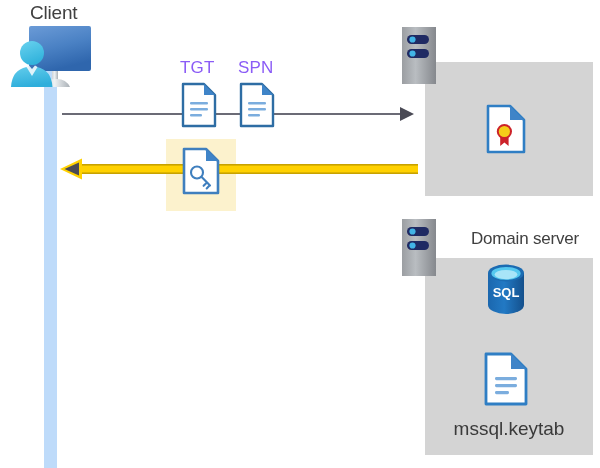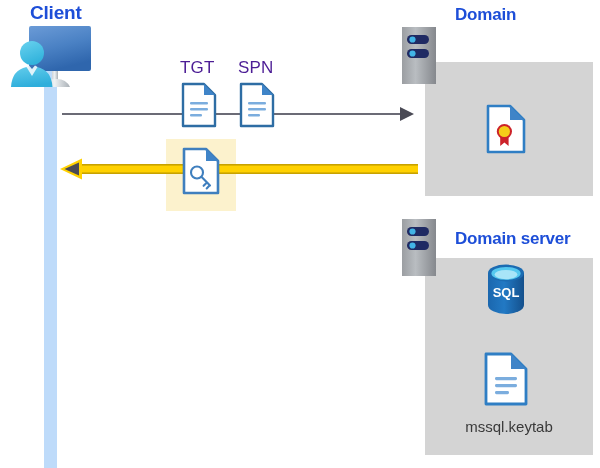--- a/index.html
+++ b/index.html
@@ -17,23 +17,24 @@
     height: 468px;
     background: #ffffff;
     overflow: hidden;
   }
 
   
   .abs { position: absolute; }
 
   
   .title {
-    font-weight: bold;
-    color: #1d4ed8;
+    font-weight: normal;
+    color: #404040;
     letter-spacing: -0.2px;
+    text-align: center;
   }
   #client-title {
     left: 30px; top: 2px;
     font-size: 19px;
   }
   #dc-title {
     left: 455px; top: 4px;
     font-size: 17px;
     line-height: 21px;
     width: 130px;
@@ -51,21 +52,21 @@
     width: 13px; height: 400px;
     background: #bedbfa;
   }
 
   
   #client-icon { left: 6px; top: 22px; width: 104px; height: 72px; }
 
   
   .doc-label {
     font-size: 17px;
-    color: #4c1d95;
+    color: #8b5cf6;
     letter-spacing: 0.2px;
   }
   #tgt-label { left: 180px; top: 58px; }
   #spn-label { left: 238px; top: 58px; }
 
   
   #gray-arrow { left: 62px; top: 105px; width: 352px; height: 18px; }
 
   
   #yellow-highlight {
@@ -90,21 +91,21 @@
 
   
   #dc-server    { left: 402px; top: 27px;  width: 34px; height: 57px; }
   #linux-server { left: 402px; top: 219px; width: 34px; height: 57px; }
 
   
   #keytab-name {
     left: 425px; top: 418px;
     width: 168px;
     text-align: center;
-    font-size: 15px;
+    font-size: 19px;
     color: #3a3a3a;
   }
 </style>
 </head>
 <body>
 
 <div id="canvas">
 
   <div class="abs" id="lifeline"></div>
 
@@ -221,21 +222,20 @@
       </defs>
       <rect x="0" y="0" width="34" height="57" fill="url(#rackGrad1)"></rect>
       <rect x="5" y="8" width="22" height="9" rx="4.5" fill="#1f2a63"></rect>
       <circle cx="10.5" cy="12.5" r="3.1" fill="#42b4e6"></circle>
       <rect x="5" y="22" width="22" height="9" rx="4.5" fill="#1f2a63"></rect>
       <circle cx="10.5" cy="26.5" r="3.1" fill="#42b4e6"></circle>
     </svg>
   </div>
 
   <div class="abs title" id="dc-title">
-    <div>Domain</div>
   </div>
 
   <div class="abs" id="cert-icon">
     <svg width="40" height="50" viewBox="0 0 40 50">
       <path d="M2 2 h22 l14 14 v32 h-36 z" fill="#ffffff" stroke="#2f7ec4" stroke-width="2.6" stroke-linejoin="round"></path>
       <path d="M24 2 l14 14 h-14 z" fill="#3f84c8"></path>
 
       <path d="M14.2 29 l0 13 l4.2 -3.4 l4.2 3.4 l0 -13 z" fill="#cc2229"></path>
 
       <circle cx="18.4" cy="27.5" r="7.6" fill="#cc2229"></circle>

